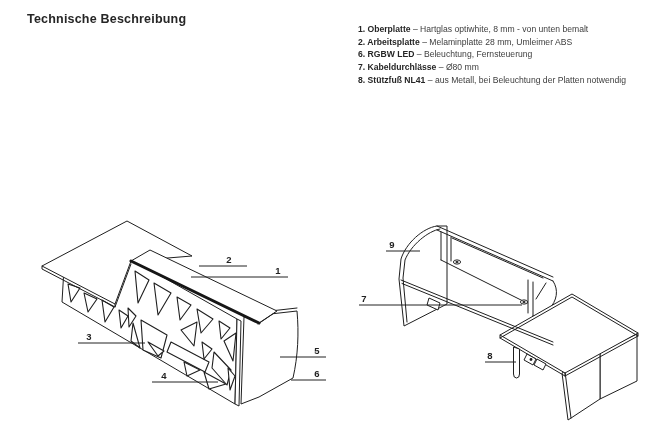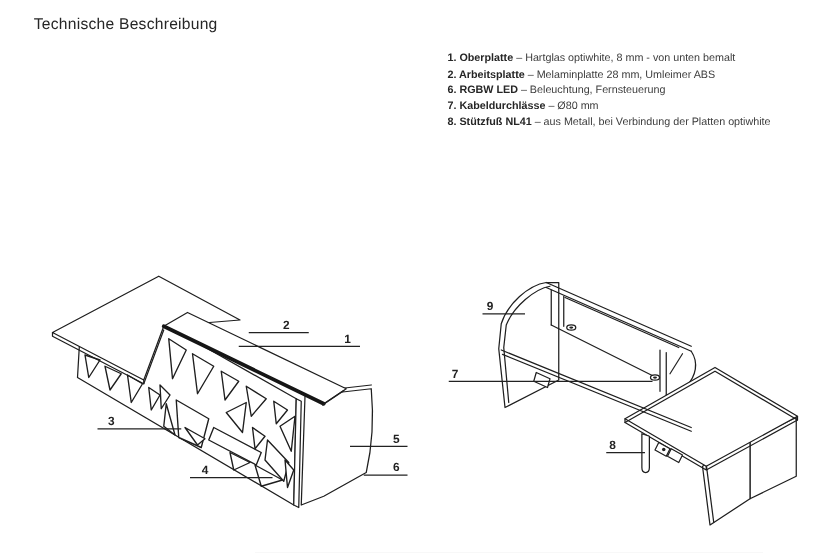--- a/index.html
+++ b/index.html
@@ -2,24 +2,24 @@
 <html><head>
 <meta charset="utf-8">
 <style>
   html,body{margin:0;padding:0;background:#f4f4f4;}
   .page{
     position:relative;width:669px;height:442px;background:#ffffff;
     font-family:"Liberation Sans","DejaVu Sans",sans-serif;overflow:hidden;
   }
   .page-title{
     position:absolute;left:27px;top:12px;margin:0;
-    font-size:12.5px;font-weight:normal;color:#262626;letter-spacing:.2px;
+    font-size:12.5px;font-weight:bold;color:#262626;letter-spacing:.2px;
   }
   .spec-list{
-    position:absolute;left:358px;top:40px;width:305px;
+    position:absolute;left:358px;top:23px;width:305px;
     font-size:8.6px;line-height:12.65px;color:#3d3d3d;
   }
   .spec-row{white-space:nowrap;}
   .spec-term{font-weight:bold;color:#262626;}
   .diag{position:absolute;}
   .diag-left{left:25px;top:212px;width:315px;height:230px;}
   .diag-right{left:352px;top:212px;width:315px;height:230px;}
   .w{fill:#ffffff;stroke:#1f1f1f;stroke-width:1;stroke-linejoin:round;}
   .l{fill:none;stroke:#1f1f1f;stroke-width:1;stroke-linejoin:round;stroke-linecap:round;}
   .hole{fill:#ffffff;stroke:#1f1f1f;stroke-width:1.1;stroke-linejoin:round;}
@@ -35,21 +35,21 @@
 
 <div class="page">
 
   <h1 class="page-title">Technische Beschreibung</h1>
 
   <div class="spec-list">
       <div class="spec-row"><span class="spec-term">1. Oberplatte</span><span class="spec-desc"> – Hartglas optiwhite, 8 mm - von unten bemalt</span></div>
       <div class="spec-row"><span class="spec-term">2. Arbeitsplatte</span><span class="spec-desc"> – Melaminplatte 28 mm, Umleimer ABS</span></div>
       <div class="spec-row"><span class="spec-term">6. RGBW LED</span><span class="spec-desc"> – Beleuchtung, Fernsteuerung</span></div>
       <div class="spec-row"><span class="spec-term">7. Kabeldurchlässe</span><span class="spec-desc"> – Ø80 mm</span></div>
-      <div class="spec-row"><span class="spec-term">8. Stützfuß NL41</span><span class="spec-desc"> – aus Metall, bei Verbindung der Platten optiwhite</span></div>
+      <div class="spec-row"><span class="spec-term">8. Stützfuß NL41</span><span class="spec-desc"> – aus Metall, bei Beleuchtung der Platten notwendig</span></div>
     </div>
 
   <svg class="diag diag-left" viewBox="25 212 315 230" aria-hidden="true">
     <g>
       <path class="w" d="M244,317 L297,311 C299,333 298,356 293,378 L259,397 L241,404 Z"></path>
       <path class="l" d="M244,314 L297,308"></path>
     </g>
     <g>
       <path class="w" d="M131,259 L237,319 L235,404 L62,302 L64,268 Z"></path>
       <path class="w" d="M237,319 L241,321 L239,406 L235,404 Z"></path>

